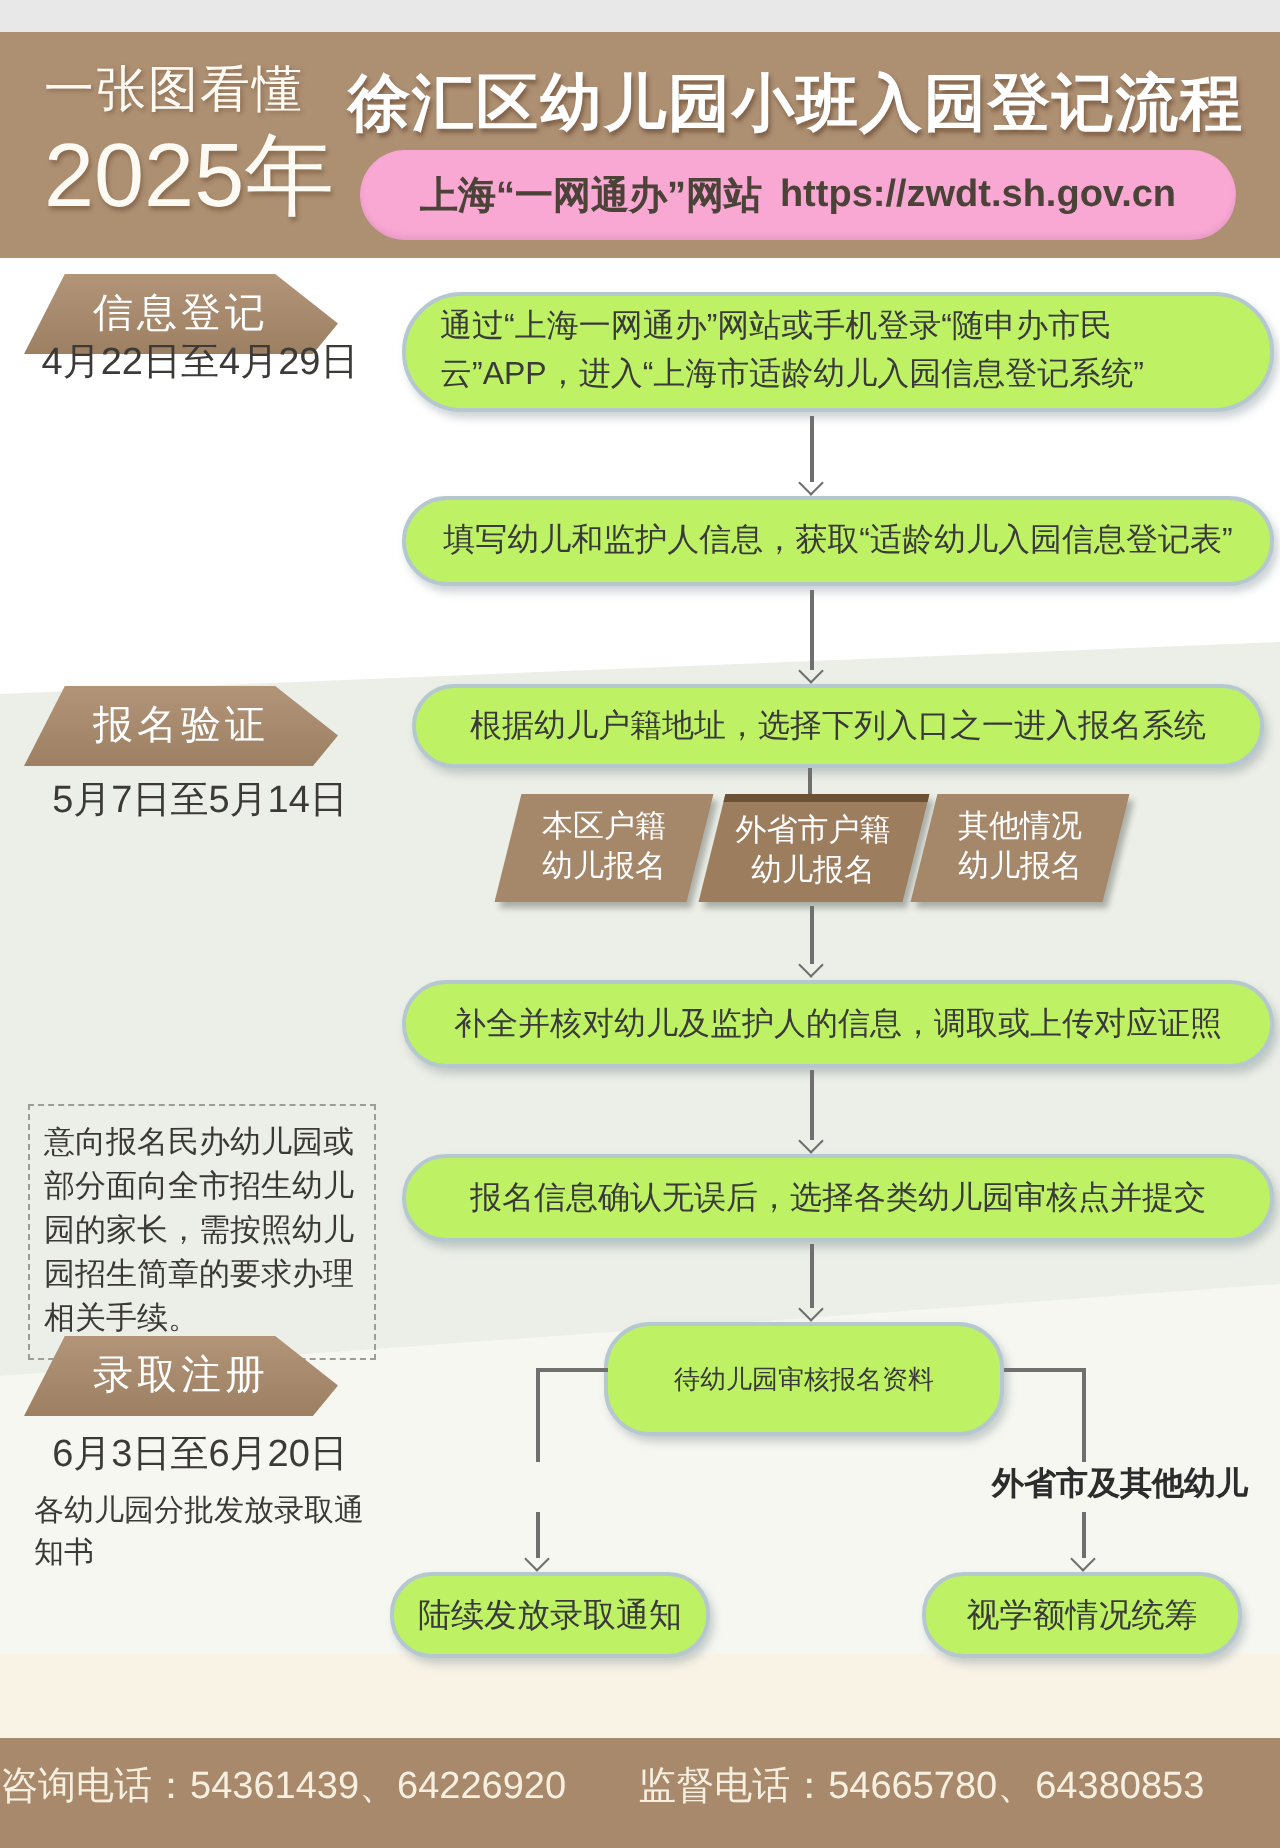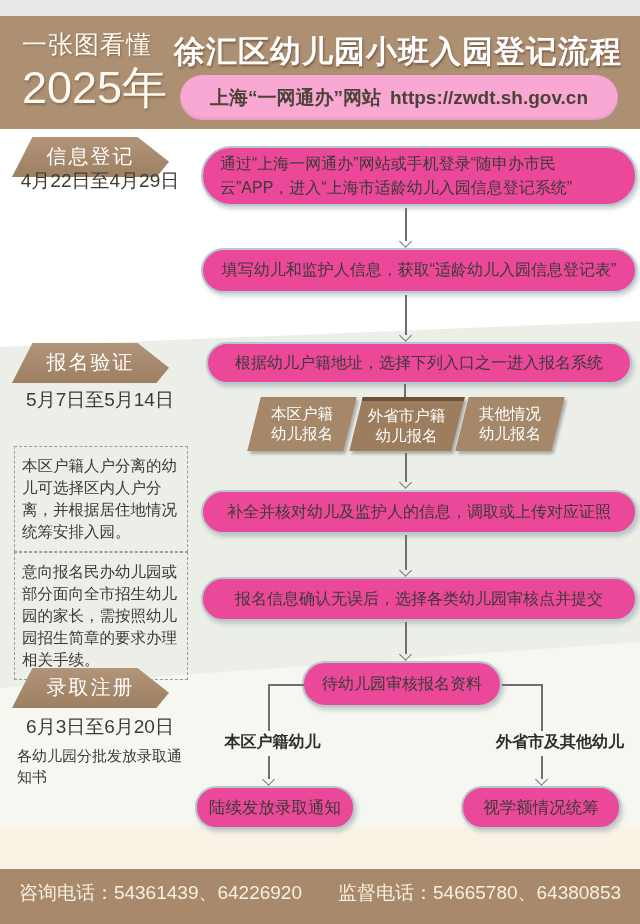--- a/index.html
+++ b/index.html
@@ -37,31 +37,31 @@
     color:#fff; font-size:20px; letter-spacing:2px; padding-bottom:2px;
     filter:drop-shadow(-2px 3px 2px rgba(60,40,20,.35)); }
   .stage-date { position:absolute; left:10px; width:180px; text-align:center;
     font-size:19px; color:#3c3a37; }
   .stage-note { position:absolute; left:17px; top:729px; width:178px;
     font-size:15px; line-height:1.4; color:#3c3a37; }
   .dashed-note { position:absolute; left:14px; width:174px;
     border:1.6px dashed #9c9c98; padding:8px 7px; font-size:15.5px;
     line-height:1.42; color:#3b3935; }
   
-  .fbox { position:absolute; background:#ec4899; border:2px solid #b5c8d0;
+  .fbox { position:absolute; background:#bef264; border:2px solid #b5c8d0;
     box-shadow:2px 3px 4px rgba(110,125,135,.35); color:#3a3a3a;
     display:flex; align-items:center; justify-content:center; text-align:center; }
   .fb1 { left:201px; top:130px; width:436px; height:60px; border-radius:30px;
     font-size:16px; line-height:1.5; text-align:left; justify-content:flex-start;
     padding:0 17px; }
   .fb2 { left:201px; top:232px; width:436px; height:45px; border-radius:23px; font-size:16px; }
   .fb3 { left:206px; top:326px; width:426px; height:42px; border-radius:21px; font-size:16px; }
   .fb4 { left:201px; top:474px; width:436px; height:44px; border-radius:22px; font-size:16px; }
   .fb5 { left:201px; top:561px; width:436px; height:44px; border-radius:22px; font-size:16px; }
-  .fb6 { left:302px; top:645px; width:200px; height:46px; border-radius:23px; font-size:16px; }
+  .fb6 { left:302px; top:645px; width:200px; height:57px; border-radius:23px; font-size:13px; }
   .res-left  { left:195px; top:770px; width:160px; height:43px; border-radius:21px; font-size:16.5px; }
   .res-right { left:461px; top:770px; width:160px; height:43px; border-radius:21px; font-size:16.5px; }
   
   .entry { position:absolute; top:381px; height:54px; transform:skewX(-14deg);
     background:#a5876a; box-shadow:3px 3px 3px rgba(0,0,0,.28); cursor:pointer; }
   .entry-mid { background:#9c7d5e; border-top:4px solid #6b5136; }
   .entry-inner { width:100%; height:100%; transform:skewX(14deg); display:flex;
     flex-direction:column; align-items:center; justify-content:center;
     color:#fff; font-size:15.5px; line-height:1.3; }
   .e1 { left:254px; width:96px; }
@@ -75,21 +75,21 @@
   .varrow .hd { position:absolute; left:1px; bottom:0; width:9px; height:9px;
     border-right:1.8px solid #6f6f6f; border-bottom:1.8px solid #6f6f6f;
     transform:rotate(45deg); }
   .branch-label { position:absolute; top:716px; font-size:16px; font-weight:600;
     color:#2c2c2c; text-align:center; }
   .bl-left { left:210px; width:125px; }
   .bl-right { left:490px; width:140px; }
   
   .footer { position:absolute; top:853px; left:0; width:640px; height:71px; background:#a8896b; }
   .footer-line1 { position:absolute; top:11px; width:100%; display:flex;
-    justify-content:center; gap:36px; }
+    gap:36px; }
   .footer-line1 span { font-size:19px; font-weight:500; color:#f7f0e1; }
   .footer-line2 { position:absolute; top:41px; width:100%; text-align:center;
     font-size:19px; font-weight:500; color:#f7f0e1; }
 </style>
 </head>
 <body>
 
 <div class="page">
 
   <div class="band band-green"></div>
@@ -109,21 +109,20 @@
   <div class="ribbon" style="top:121px;">
     <span>信息登记</span>
   </div>
   <div class="stage-date" style="top:152px;">4月22日至4月29日</div>
 
   <div class="ribbon" style="top:327px;">
     <span>报名验证</span>
   </div>
   <div class="stage-date" style="top:371px;">5月7日至5月14日</div>
 
-  <div class="dashed-note" style="top:430px;">本区户籍人户分离的幼儿可选择区内人户分离，并根据居住地情况统筹安排入园。</div>
   <div class="dashed-note" style="top:536px;">意向报名民办幼儿园或部分面向全市招生幼儿园的家长，需按照幼儿园招生简章的要求办理相关手续。</div>
 
   <div class="ribbon" style="top:652px;">
     <span>录取注册</span>
   </div>
   <div class="stage-date" style="top:698px;">6月3日至6月20日</div>
   <div class="stage-note">各幼儿园分批发放录取通知书</div>
 
   <div class="fbox fb1">通过“上海一网通办”网站或手机登录“随申办市民云”APP，进入“上海市适龄幼儿入园信息登记系统”</div>
   <div class="varrow" style="left:400px; top:192px; height:38px;">
@@ -173,21 +172,20 @@
   <div class="fbox fb5">报名信息确认无误后，选择各类幼儿园审核点并提交</div>
   <div class="varrow" style="left:400px; top:606px; height:37px;">
     <div class="ln"></div>
     <div class="hd"></div>
   </div>
 
   <div class="fbox fb6">待幼儿园审核报名资料</div>
 
   <div class="hline" style="left:268px; top:668px; width:36px;"></div>
   <div class="vline" style="left:268px; top:668px; height:47px;"></div>
-  <div class="branch-label bl-left">本区户籍幼儿</div>
   <div class="varrow" style="left:263px; top:740px; height:28px;">
     <div class="ln"></div>
     <div class="hd"></div>
   </div>
   <div class="fbox res-left">陆续发放录取通知</div>
 
   <div class="hline" style="left:502px; top:668px; width:40px;"></div>
   <div class="vline" style="left:541px; top:668px; height:47px;"></div>
   <div class="branch-label bl-right">外省市及其他幼儿</div>
   <div class="varrow" style="left:536px; top:740px; height:28px;">

